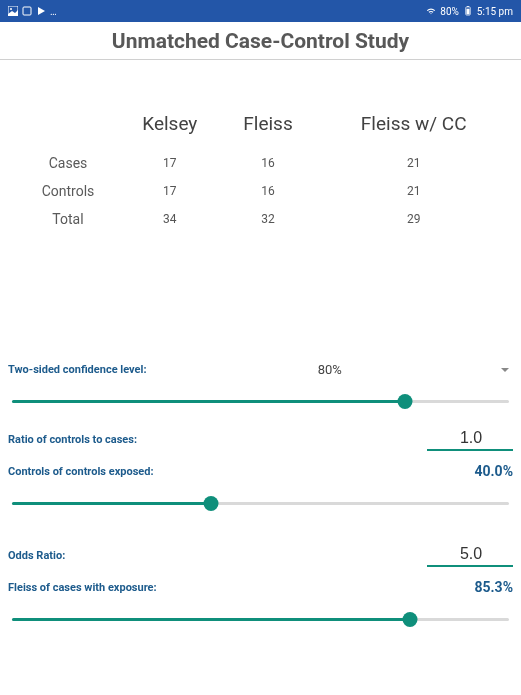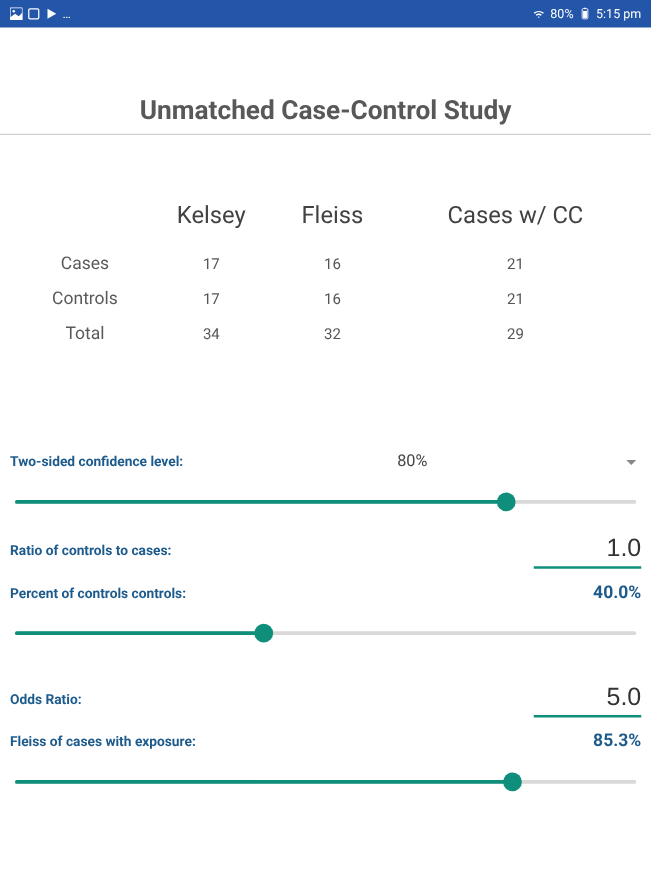--- a/index.html
+++ b/index.html
@@ -19,21 +19,20 @@
   .status-icon { width: 10px; height: 10px; display: inline-block; }
   .title-bar {
     height: 38px;
     display: flex;
     align-items: center;
     justify-content: center;
     font-size: 21px;
     font-weight: 700;
     color: #585858;
     border-bottom: 1px solid #d0d0d0;
-    margin-top: 48px;
   }
   .table-area {
     padding: 32px 8px 0 18px;
   }
   .data-table {
     width: 100%;
     border-collapse: collapse;
   }
   .data-table th, .data-table td {
     text-align: center;
@@ -97,26 +96,26 @@
     font-size: 14px;
     font-weight: 700;
     color: #1d5b8c;
     text-align: right;
   }
   .param-input {
     margin-left: auto;
     width: 86px;
     border: none;
     border-bottom: 2px solid #0f8f7b;
-    font-size: 20px;
+    font-size: 16px;
     color: #333;
     padding: 2px 0 2px 2px;
     outline: none;
     background: transparent;
-    text-align: right;
+    text-align: center;
   }
   .slider-wrap {
     position: relative;
     height: 28px;
     margin: 4px 4px 10px 4px;
   }
   .slider-track {
     position: absolute;
     top: 12px;
     left: 0;
@@ -178,21 +177,21 @@
 
 <div class="title-bar">Unmatched Case-Control Study</div>
 
 <div class="table-area">
   <table class="data-table">
     <tbody>
         <tr>
       <th class="corner"></th>
       <th>Kelsey</th>
       <th>Fleiss</th>
-      <th>Cases w/ CC</th>
+      <th>Fleiss w/ CC</th>
     </tr>
     <tr>
       <td class="row-label">Cases</td>
       <td>17</td>
       <td>16</td>
       <td>21</td>
     </tr>
     <tr>
       <td class="row-label">Controls</td>
       <td>17</td>
@@ -224,21 +223,21 @@
     <div class="slider-fill" style="width:79%"></div>
     <div class="slider-thumb" style="left:79%"></div>
   </div>
 
   <div class="param-row">
     <span class="param-label">Ratio of controls to cases:</span>
     <input class="param-input" value="1.0" style="">
   </div>
 
   <div class="param-row">
-    <span class="param-label">Percent of controls controls:</span>
+    <span class="param-label">Controls of controls exposed:</span>
     <span class="param-value-right">40.0%</span>
   </div>
   <div class="slider-wrap">
     <div class="slider-track"></div>
     <div class="slider-fill" style="width:40%"></div>
     <div class="slider-thumb" style="left:40%"></div>
   </div>
 
   <div class="gap"></div>
 

